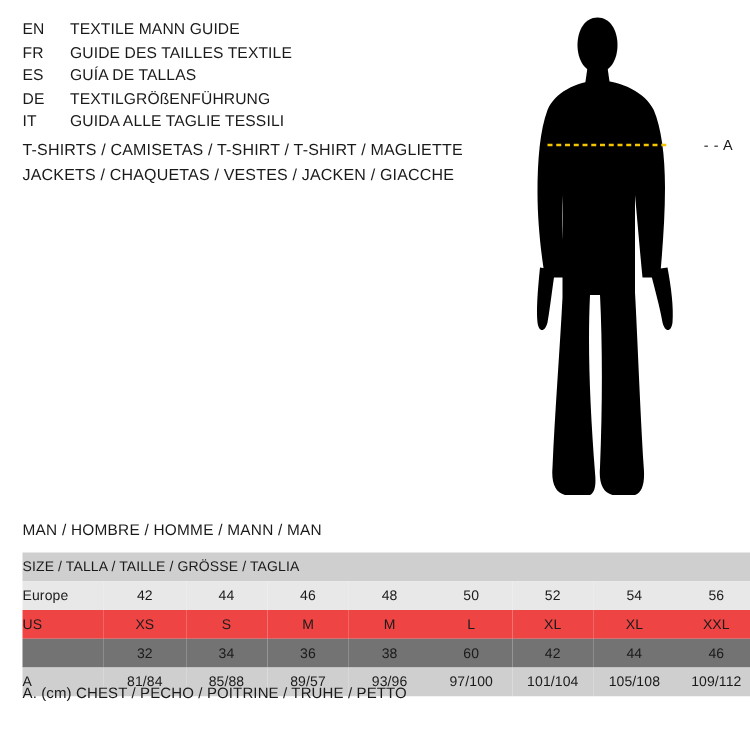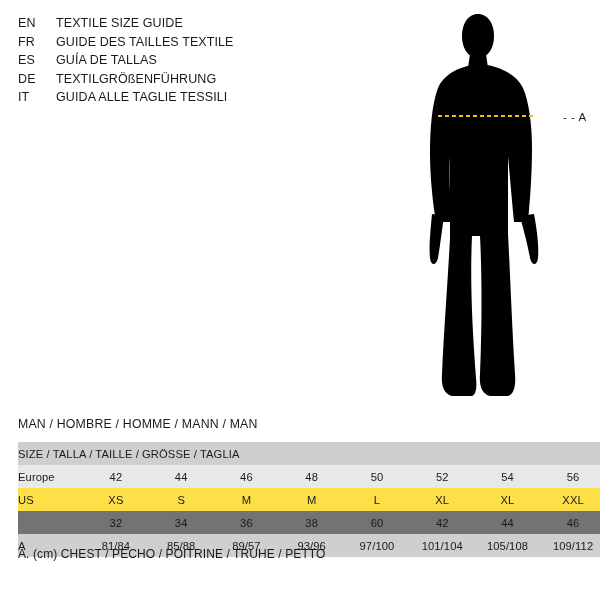--- a/index.html
+++ b/index.html
@@ -117,61 +117,65 @@
   td.val {
     text-align: center;
   }
   tr.hdr td {
     background: #cfcfcf;
     font-size: 11.2px;
     padding-top: 3px;
     padding-bottom: 3px;
   }
   tr.r-light td { background: #e8e8e8; }
-  tr.r-mid td { background: #fde047; }
+  tr.r-mid td { background: #ef4444; }
   tr.r-light2 td { background: #737373; }
   tr.r-dark td { background: #cfcfcf; }
 
   
   .footnote {
     position: absolute;
     left: 18px;
     top: 547px;
     font-size: 12px;
     letter-spacing: 0.1px;
   }
 </style>
 </head>
 <body>
 
 <div class="page">
 
   <div class="lang-block">
     <div class="lang-row">
       <span class="lang-code">EN</span>
-      <span class="lang-text">TEXTILE SIZE GUIDE</span>
+      <span class="lang-text">TEXTILE MANN GUIDE</span>
     </div>
     <div class="lang-row">
       <span class="lang-code">FR</span>
       <span class="lang-text">GUIDE DES TAILLES TEXTILE</span>
     </div>
     <div class="lang-row">
       <span class="lang-code">ES</span>
       <span class="lang-text">GUÍA DE TALLAS</span>
     </div>
     <div class="lang-row">
       <span class="lang-code">DE</span>
       <span class="lang-text">TEXTILGRÖßENFÜHRUNG</span>
     </div>
     <div class="lang-row">
       <span class="lang-code">IT</span>
       <span class="lang-text">GUIDA ALLE TAGLIE TESSILI</span>
     </div>
   </div>
 
+  <div class="cat-block">
+    <div class="cat-line">T-SHIRTS / CAMISETAS / T-SHIRT / T-SHIRT / MAGLIETTE</div>
+    <div class="cat-line">JACKETS / CHAQUETAS / VESTES / JACKEN / GIACCHE</div>
+  </div>
 
   <div class="figure-wrap">
     <svg class="figure-svg" width="200" height="400" viewBox="0 0 200 400" xmlns="http://www.w3.org/2000/svg">
       <g fill="#000000">
 
         <path d="M78,6 C68,6 62,16 62,28 C62,40 68,50 78,50 C88,50 94,40 94,28 C94,16 88,6 78,6 Z"></path>
 
         <path d="M70,46 L86,46 L88,60 L68,60 Z"></path>
 
         <path d="M78,56

